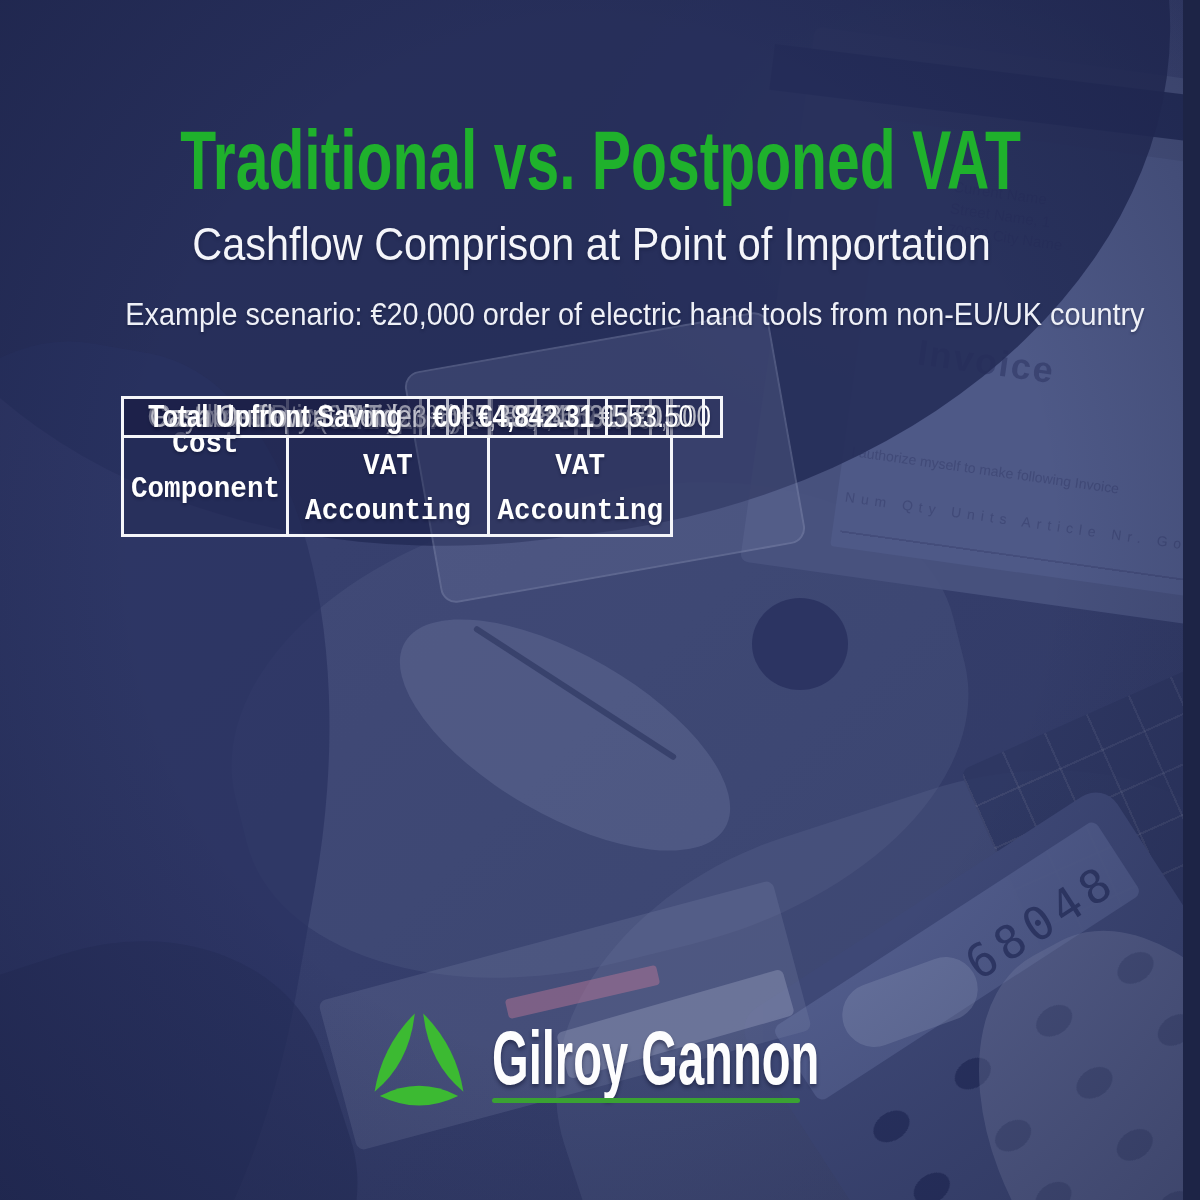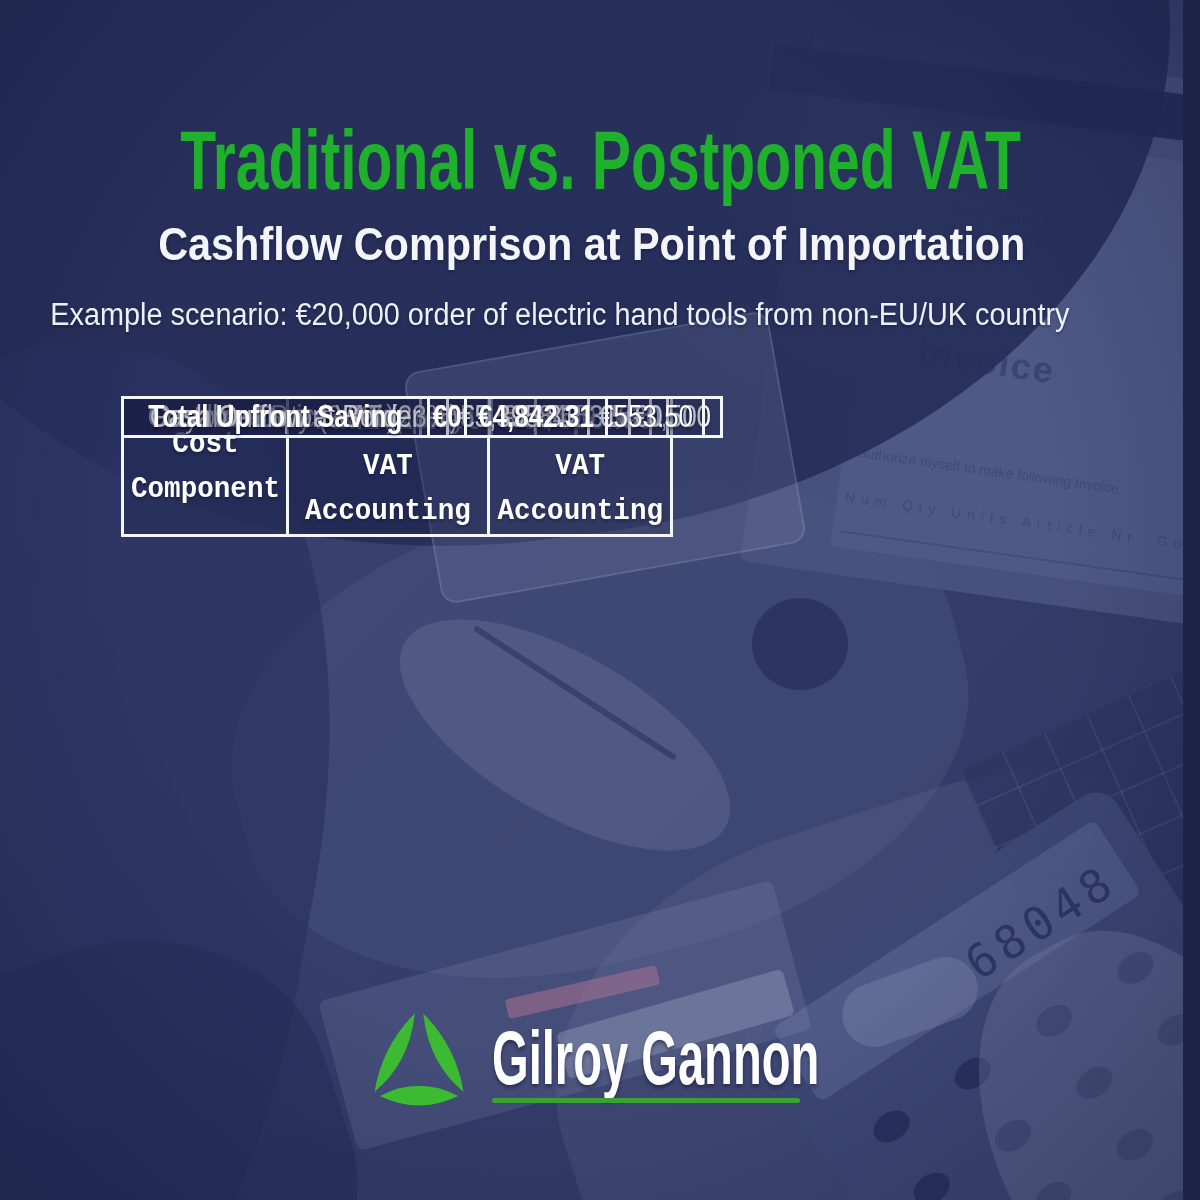--- a/index.html
+++ b/index.html
@@ -66,23 +66,23 @@
   .paper2{left:558px;top:1000px;width:235px;height:48px;border-radius:6px;
     background:rgba(172,178,206,.32);transform:rotate(-16deg);}
   .vignette{inset:0;background:radial-gradient(ellipse at 50% 45%,transparent 55%,rgba(12,17,45,.30) 100%);}
 
   
   .sqz{display:inline-block;white-space:nowrap;position:static;}
   .page-title{left:0;right:0;top:118px;text-align:center;font-size:84px;line-height:1;
     font-weight:bold;color:#1fb12c;margin:0;}
   .page-title .sqz{transform:scaleX(.70);transform-origin:center;}
   .page-subtitle{left:0;right:0;top:221px;text-align:center;font-size:46px;line-height:1;
-    font-weight:700;color:#f4f5fa;margin:0;text-shadow:0 2px 4px rgba(10,14,40,.35);}
+    font-weight:400;color:#f4f5fa;margin:0;text-shadow:0 2px 4px rgba(10,14,40,.35);}
   .page-subtitle .sqz{transform:scaleX(.90);transform-origin:center;}
-  .scenario{left:12px;right:0;top:299px;text-align:left;font-size:31px;line-height:1;
+  .scenario{left:12px;right:0;top:299px;text-align:right;font-size:31px;line-height:1;
     color:#eef0f7;margin:0;text-shadow:0 2px 3px rgba(10,14,40,.35);}
   .scenario .sqz{transform:scaleX(.93);transform-origin:center;}
 
   table.cmp{left:121px;top:396px;width:957px;border-collapse:collapse;table-layout:fixed;
     color:#ffffff;text-shadow:0 2px 3px rgba(10,14,40,.4);}
   table.cmp td,table.cmp th{position:static;border:3px solid #f5f6fa;text-align:center;
     vertical-align:middle;background:rgba(27,34,73,.28);padding:0;}
   table.cmp thead tr{height:124px;font-family:Liberation Mono, monospace;}
   table.cmp tbody tr{height:82px;}
   table.cmp th{font-size:30px;font-weight:bold;line-height:1.5;}

